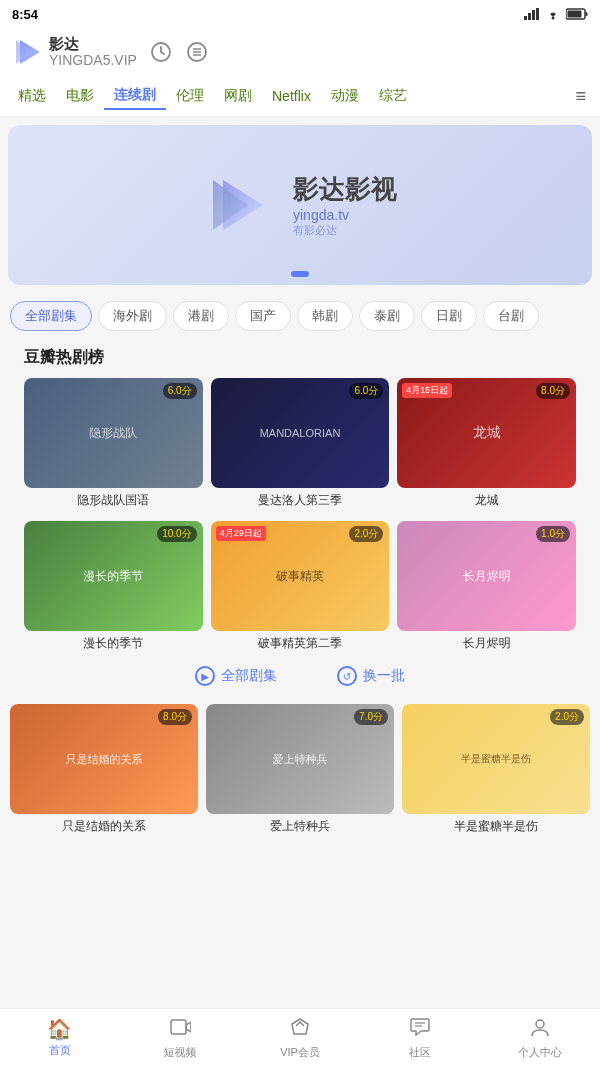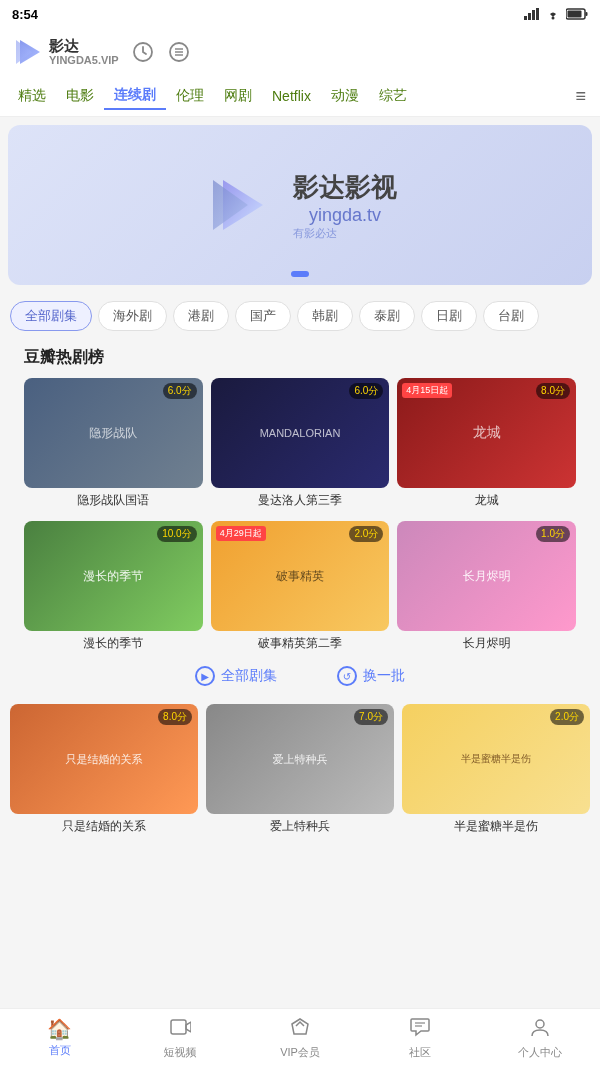--- a/index.html
+++ b/index.html
@@ -32,21 +32,21 @@
       align-items: center;
       gap: 5px;
       min-width: 70px;
     }
     .logo-icon {
       width: 32px;
       height: 32px;
     }
     .logo-text { display: flex; flex-direction: column; line-height: 1.1; }
     .logo-text .main { font-size: 15px; font-weight: bold; color: #333; }
-    .logo-text .sub { font-size: 11px; color: #888; font-weight: bold; }
+    .logo-text .sub { font-size: 14px; color: #888; }
     .search-bar {
       flex: 1;
       background: #f0f0f5;
       border-radius: 20px;
       height: 34px;
       display: flex;
       align-items: center;
       padding: 0 12px;
       gap: 6px;
     }
@@ -115,21 +115,21 @@
       display: flex;
       align-items: center;
       gap: 20px;
     }
     .banner-logo-icon {
       width: 70px;
       height: 70px;
     }
     .banner-text { text-align: left; }
     .banner-title { font-size: 26px; font-weight: bold; color: #444; }
-    .banner-subtitle { font-size: 18px; color: #6677cc; text-align: center; }
+    .banner-subtitle { font-size: 14px; color: #6677cc; }
     .banner-tagline { font-size: 11px; color: #8899dd; }
     .banner-dots {
       position: absolute;
       bottom: 8px;
       left: 50%;
       transform: translateX(-50%);
       display: flex;
       gap: 4px;
     }
     .banner-dot {

